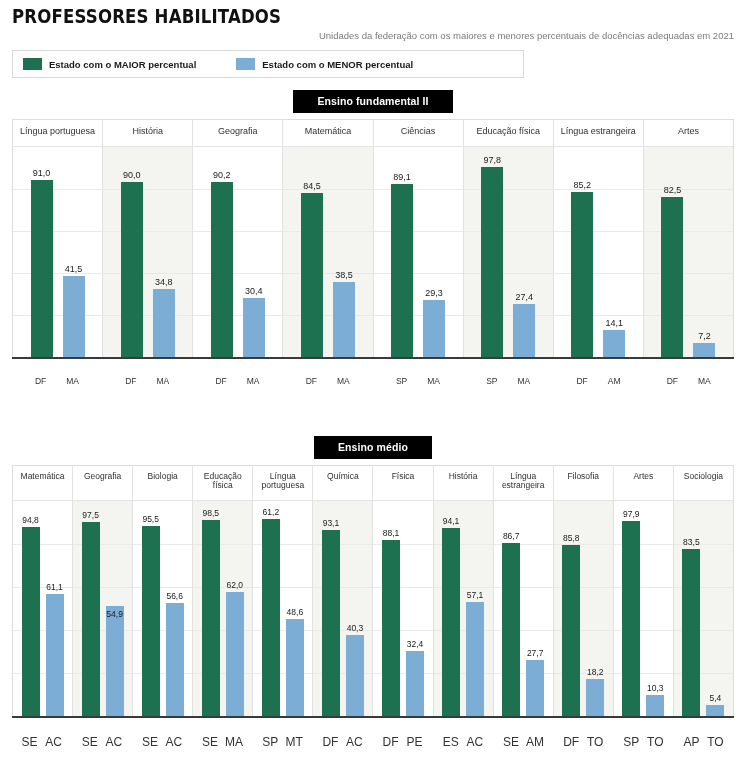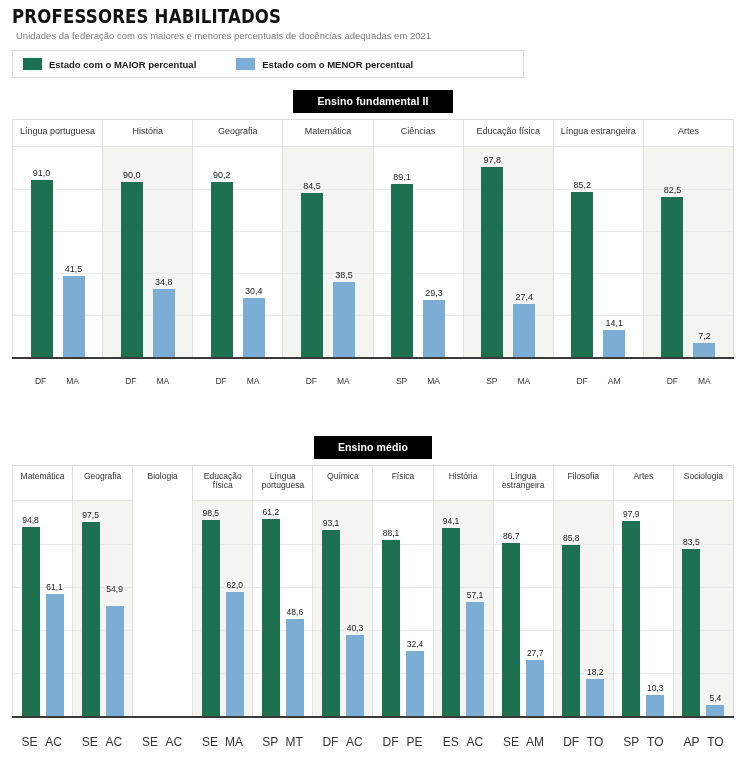--- a/index.html
+++ b/index.html
@@ -35,22 +35,23 @@
     letter-spacing: 0.2px;
     color: #111111;
     margin: 0 0 3px 0;
     line-height: 1.05;
     transform: scaleX(0.92);
     transform-origin: left center;
   }
   .subtitle {
     font-size: 9.5px;
     color: #7a7a7a;
-    margin: 0 0 9px 4px;
+    margin: 0 0 9px 16px;
     line-height: 1.2;
+    text-align: right;
   }
 
   
   .legend {
     border: 1px solid #d9d9d9;
     background: #ffffff;
     height: 28px;
     margin: 0 19px 0 12px;
     width: 512px;
     box-sizing: border-box;
@@ -486,28 +487,46 @@
               <i style="top: 86px;"></i>
               <i style="top: 129px;"></i>
               <i style="top: 172px;"></i>
             </div>
             <div class="bars">
               <div class="barwrap">
                 <span class="bar-label" style="bottom: 196.025px;">97,5</span>
                 <div class="bar" style="height: 194.025px;"></div>
               </div>
               <div class="barwrap">
-                <span class="bar-label" style="bottom: 122px;">54,9</span>
+                <span class="bar-label" style="bottom: 97px;">54,9</span>
                 <div class="bar low" style="height: 109.251px;"></div>
               </div>
             </div>
           </div>
         </div>
         <div class="panel">
           <div class="panel-head">Biologia</div>
+          <div class="plot">
+            <div class="gridlines">
+              <i style="top: 43px;"></i>
+              <i style="top: 86px;"></i>
+              <i style="top: 129px;"></i>
+              <i style="top: 172px;"></i>
+            </div>
+            <div class="bars">
+              <div class="barwrap">
+                <span class="bar-label" style="bottom: 192.045px;">95,5</span>
+                <div class="bar" style="height: 190.045px;"></div>
+              </div>
+              <div class="barwrap">
+                <span class="bar-label" style="bottom: 114.634px;">56,6</span>
+                <div class="bar low" style="height: 112.634px;"></div>
+              </div>
+            </div>
+          </div>
         </div>
         <div class="panel alt">
           <div class="panel-head">Educação física</div>
           <div class="plot">
             <div class="gridlines">
               <i style="top: 43px;"></i>
               <i style="top: 86px;"></i>
               <i style="top: 129px;"></i>
               <i style="top: 172px;"></i>
             </div>

